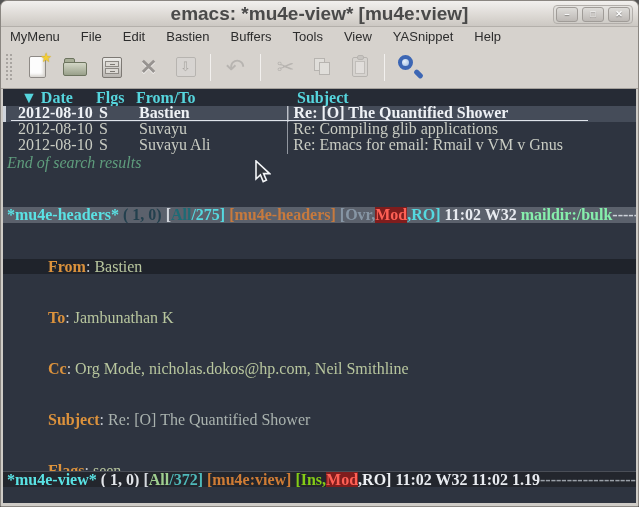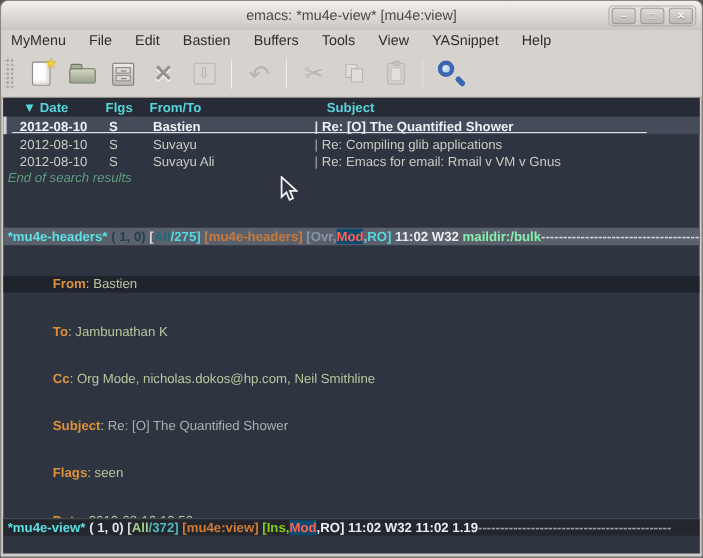--- a/index.html
+++ b/index.html
@@ -10,21 +10,21 @@
     background:#d6d2cd;border:1px solid #8a8681;
     border-radius:7px 7px 2px 2px;overflow:hidden;
   }
   
   .titlebar{
     position:absolute;top:0;left:0;right:0;height:26px;
     background:linear-gradient(#f2f0ee,#d8d4cf 70%,#ccc8c3);
     border-bottom:1px solid #b4b0ab;border-radius:6px 6px 0 0;
     display:flex;align-items:center;justify-content:center;
   }
-  .title-text{font-size:13px;font-weight:normal;color:#4a4a4a;}
+  .title-text{font-size:19px;font-weight:bold;color:#4a4a4a;}
   .win-controls{position:absolute;right:5px;top:4px;display:flex;gap:4px;
     background:linear-gradient(#e6e4e1,#cfccc7);border:1px solid #b2aeaa;border-radius:4px;padding:1px 2px;}
   .win-btn{width:22px;height:15px;border:1px solid #a09c98;border-radius:3px;
     background:linear-gradient(#dedcd9,#bdb9b5);
     color:#fbfbfb;font-size:9px;font-weight:bold;line-height:13px;text-align:center;
     text-shadow:0 1px 1px rgba(0,0,0,.35);cursor:default;}
   
   .menubar{position:absolute;top:26px;left:0;right:0;height:19px;
     display:flex;align-items:center;padding-left:9px;gap:21px;
     background:#d6d2cd;font-size:13px;color:#2d2d2d;}
@@ -57,21 +57,21 @@
   .ic-copy .p2{position:absolute;left:6px;top:5px;width:11px;height:13px;background:#f2f0ee;border:1px solid #8d8984;}
   .ic-paste{position:relative;width:16px;height:20px;background:#d8d5d0;border:1px solid #8d8984;border-radius:2px;}
   .ic-paste .clip{position:absolute;top:-3px;left:4px;width:7px;height:5px;background:#b5b1ac;border:1px solid #8d8984;border-radius:2px;}
   .ic-paste .paper{position:absolute;top:3px;left:2px;width:10px;height:13px;background:#f4f2f0;border:1px solid #a5a19c;}
   .ic-search{position:relative;width:26px;height:26px;}
   .ic-search .lens{position:absolute;left:1px;top:1px;width:15px;height:15px;border:4px solid #3c66b4;border-radius:50%;background:radial-gradient(circle at 35% 35%,#e8f1fb,#9dbbe2);}
   .ic-search .handle{position:absolute;right:2px;bottom:1px;width:5px;height:10px;background:#3c66b4;border-radius:2px;transform:rotate(-45deg);}
   
   .emacs-body{position:absolute;top:88px;left:0;right:0;bottom:0;
     background:#2e3440;border-left:2px solid #cfccc7;border-right:2px solid #cfccc7;border-bottom:3px solid #cfccc7;
-    font-family:Liberation Sans, sans-serif;font-size:12px;color:#c9ccc3;}
+    font-family:Liberation Serif, serif;font-size:16px;color:#c9ccc3;}
   .headers-pane{position:absolute;top:0;left:0;right:0;height:118px;}
   .header-line{position:absolute;top:0;left:0;right:0;height:17px;background:#262b35;
     display:flex;align-items:center;color:#56d5dd;font-weight:bold;}
   .hrow{position:absolute;left:0;right:0;height:16px;display:flex;align-items:flex-end;}
   .hrow.r1{top:17px;} .hrow.r2{top:33px;} .hrow.r3{top:49px;}
   .hrow.selected{background:#454c59;color:#eef1f5;font-weight:bold;}
   .hrow.selected:after{content:"";position:absolute;left:8px;right:48px;bottom:1px;height:1px;background:#dfe3ea;}
   .hrow.selected:before{content:"";position:absolute;left:0;top:0;width:3px;height:16px;background:#cfd4dc;}
   .hcol-date{padding-left:15px;width:96px;white-space:pre;}
   .header-line .hcol-date{padding-left:18px;width:93px;}
@@ -91,21 +91,21 @@
   .ml-top .ml-coords{color:#23404e;}
   .ml-bottom .ml-coords{color:#e2e5ea;}
   .ml-top .ml-all{color:#1d6b75;}
   .ml-bottom .ml-all{color:#9fce8f;}
   .ml-top .ml-rest{color:#55d9e0;}
   .ml-bottom .ml-rest{color:#4fb9ba;}
   .ml-top .ml-mode{color:#c87a3d;}
   .ml-bottom .ml-mode{color:#cf7c35;}
   .ml-top .ml-stpre{color:#8796a5;}
   .ml-bottom .ml-stpre{color:#84cc16;}
-  .ml-mod{color:#ff6055;background:#0c4a6e;}
+  .ml-mod{color:#ff6055;background:#7f1d1d;}
   .ml-top .ml-stpost{color:#55d9e0;}
   .ml-bottom .ml-stpost{color:#eceff3;}
   .ml-clock{color:#e8ebf0;}
   .ml-extra{color:#86efac;}
   .ml-top .ml-filler{color:#cdd2d9;}
   .ml-bottom .ml-filler{color:#9aa0a8;}
   
   .view-pane{position:absolute;top:134px;left:0;right:0;height:248px;white-space:pre;overflow:hidden;}
   .vline{height:15px;line-height:15px;padding-left:4px;}
   .vline.first{background:#1f232b;}

